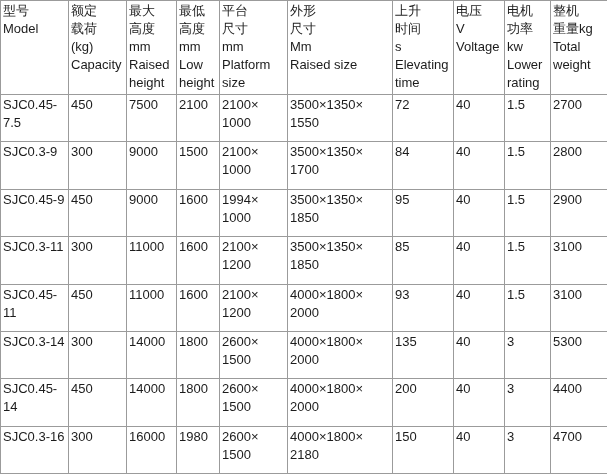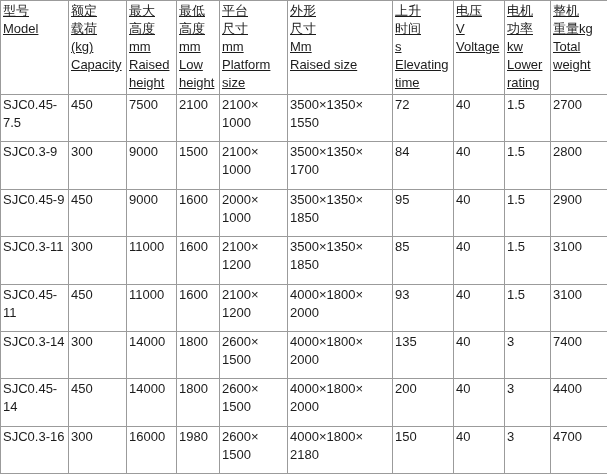--- a/index.html
+++ b/index.html
@@ -33,21 +33,20 @@
     vertical-align:top;
     text-align:left;
     font-weight:normal;
     padding:1px 1px 0 2px;
     line-height:18px;
     white-space:pre-line;
     overflow:hidden;
   }
   table.spec thead th{
     height:92px;
-    text-decoration:underline;
   }
   table.spec tbody td{
     height:37px;
   }
 </style>
 </head>
 <body>
 
 <table class="spec">
   <colgroup>
@@ -136,21 +135,21 @@
         <td>84</td>
         <td>40</td>
         <td>1.5</td>
         <td>2800</td>
       </tr>
       <tr>
         <td>SJC0.45-9</td>
         <td>450</td>
         <td>9000</td>
         <td>1600</td>
-        <td>2000×
+        <td>1994×
 1000</td>
         <td>3500×1350×
 1850</td>
         <td>95</td>
         <td>40</td>
         <td>1.5</td>
         <td>2900</td>
       </tr>
       <tr>
         <td>SJC0.3-11</td>
@@ -186,21 +185,21 @@
         <td>300</td>
         <td>14000</td>
         <td>1800</td>
         <td>2600×
 1500</td>
         <td>4000×1800×
 2000</td>
         <td>135</td>
         <td>40</td>
         <td>3</td>
-        <td>7400</td>
+        <td>5300</td>
       </tr>
       <tr>
         <td>SJC0.45-
 14</td>
         <td>450</td>
         <td>14000</td>
         <td>1800</td>
         <td>2600×
 1500</td>
         <td>4000×1800×

